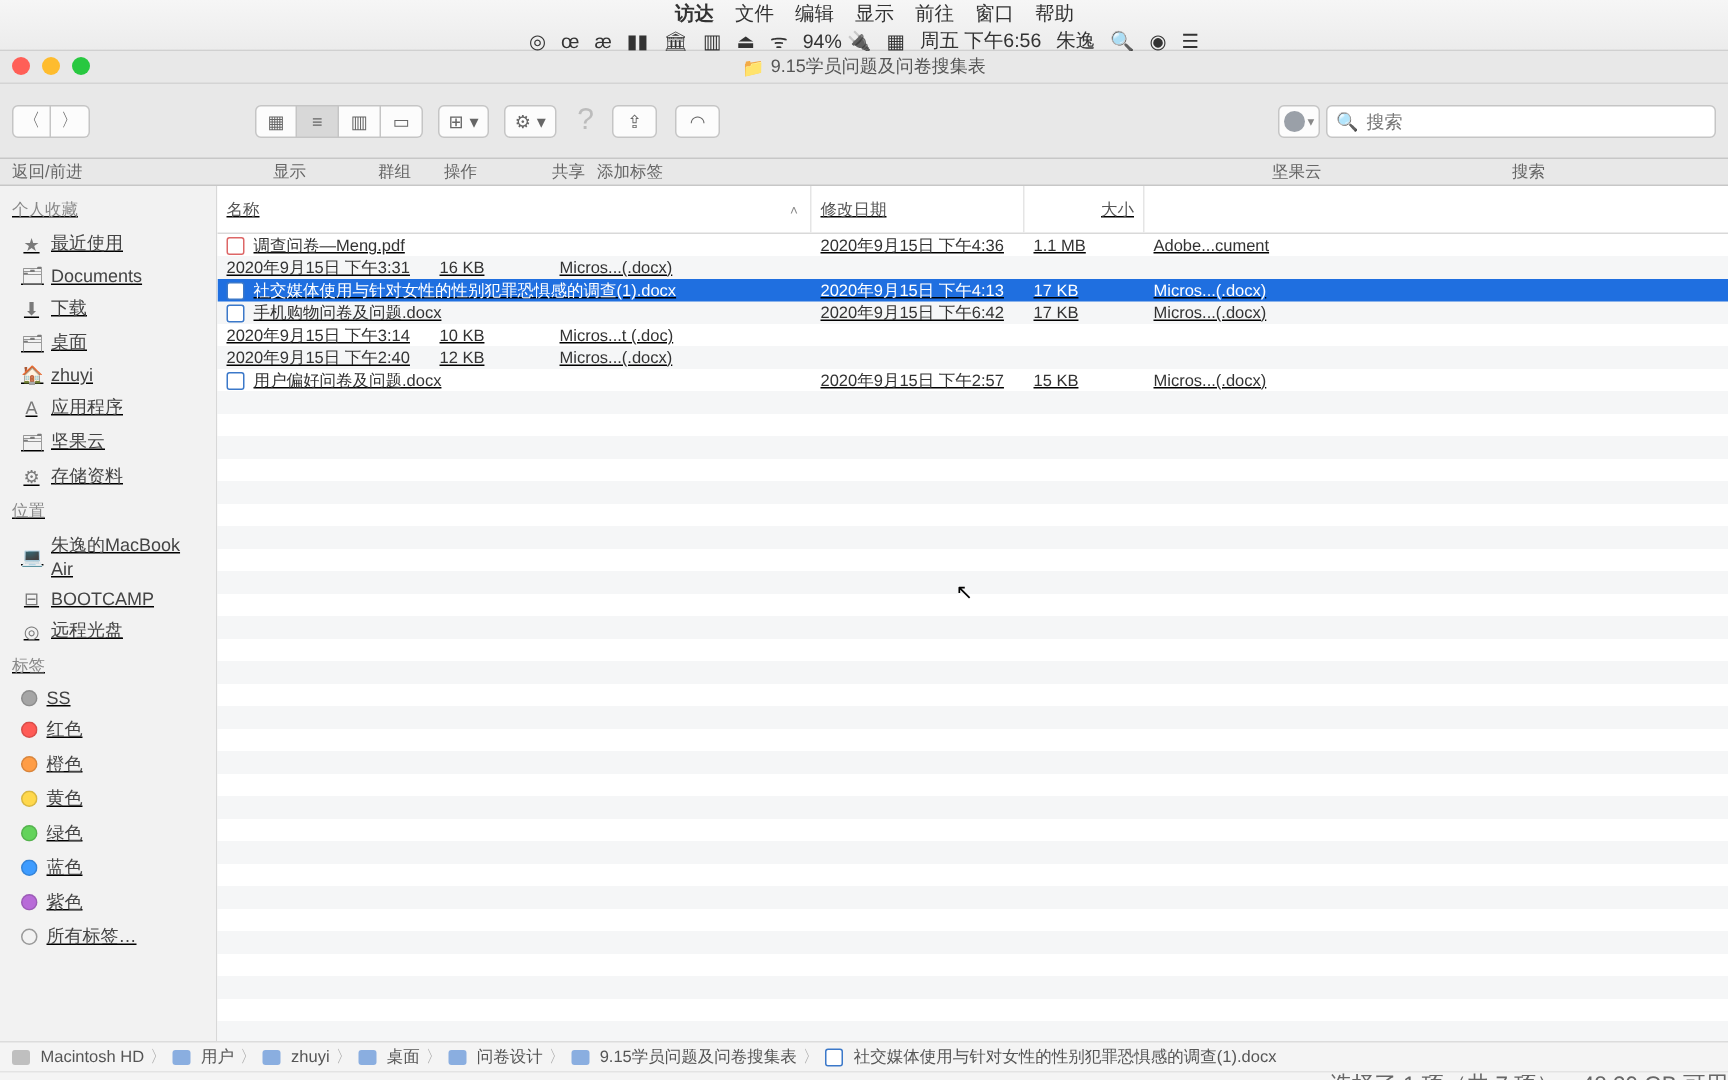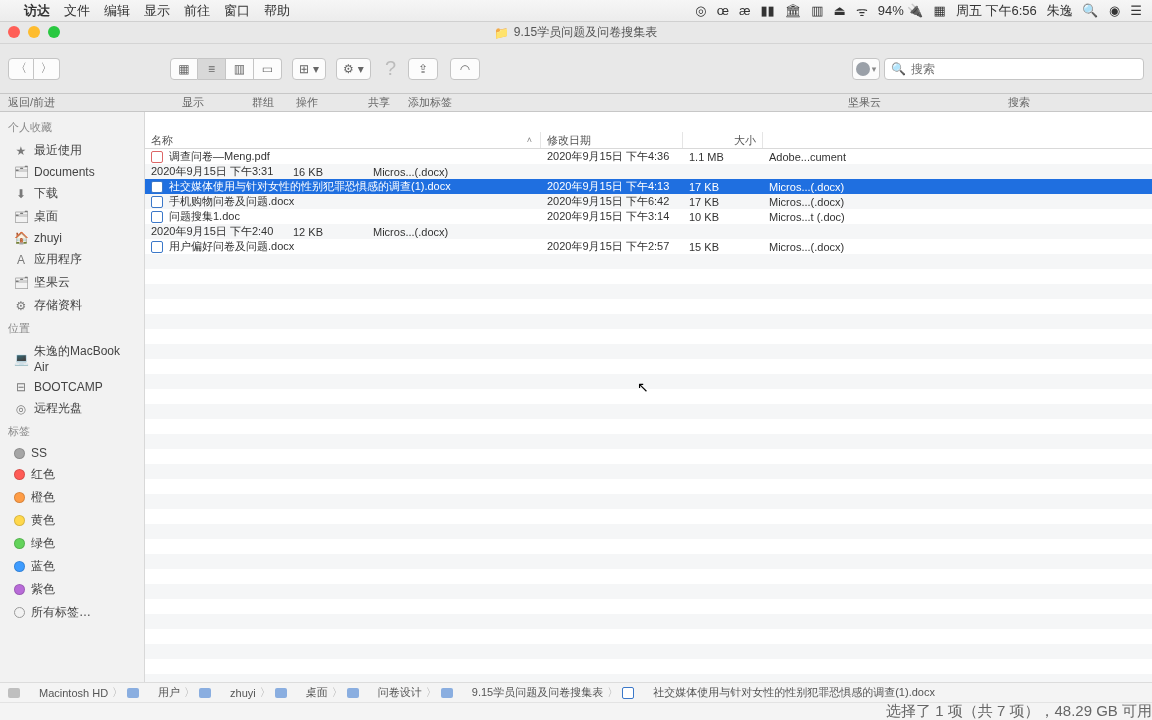--- a/index.html
+++ b/index.html
@@ -1,19 +1,19 @@
 <!DOCTYPE html>
 <html><head>
 <meta charset="utf-8">
 <style>
 * { margin: 0; padding: 0; box-sizing: border-box; font-family: -apple-system, "Helvetica Neue", sans-serif; }
 body { background: #fff; width: 1152px; height: 720px; overflow: hidden; font-size: 12px; }
 
 
-.menubar { height: 22px; background: linear-gradient(#f6f6f6,#ececec); border-bottom: 1px solid #d0d0d0; display: flex; align-items: center; padding: 0 10px; justify-content: space-between; }
+.menubar { height: 34px; background: linear-gradient(#f6f6f6,#ececec); border-bottom: 1px solid #d0d0d0; display: flex; align-items: center; padding: 0 10px; justify-content: space-between; flex-direction: column; }
 .menubar-left { display: flex; align-items: center; gap: 14px; font-size: 13px; color: #333; }
 .menubar-left .apple { font-size: 14px; }
 .menubar-left .app { font-weight: 600; }
 .menubar-right { display: flex; align-items: center; gap: 10px; font-size: 13px; color: #333; }
 .menubar-right span { display: inline-flex; align-items: center; }
 
 
 .titlebar { height: 22px; background: #e8e8e8; border-bottom: 1px solid #d4d4d4; display: flex; align-items: center; justify-content: center; position: relative; font-size: 12px; color: #555; }
 .traffic { position: absolute; left: 8px; top: 4px; display: flex; gap: 8px; }
 .tl { width: 12px; height: 12px; border-radius: 50%; }
@@ -35,50 +35,50 @@
 .cloudbtn { position:absolute; right:272px; width:28px;height:22px;border:1px solid #c5c5c5;border-radius:4px;background:#fcfcfc;display:flex;align-items:center;justify-content:center;}
 .cloudbtn .dot{width:14px;height:14px;border-radius:50%;background:#9aa0a8;}
 .searchbox { position:absolute; right:8px; width:260px; height:22px; border:1px solid #c5c5c5; border-radius:4px; background:#fff; display:flex; align-items:center; padding:0 6px; color:#999; gap:5px;}
 .searchbox input{ border:none; outline:none; flex:1; font-size:12px; }
 
 
 .toollabels { height: 18px; background:#e8e8e8; border-bottom:1px solid #c7c7c7; position:relative; font-size:11px; color:#666; }
 .toollabels span { position:absolute; top:1px; }
 
 
-.main { display:flex; height: calc(720px - 22px - 22px - 50px - 18px - 20px - 18px); }
+.main { display:flex; height: calc(720px - 22px - 22px - 50px - 18px - 20px - 18px); text-decoration: underline; }
 
 
 .sidebar { width:145px; background:#f2f2f2; border-right:1px solid #d8d8d8; padding:4px 0; overflow:hidden;}
 .sidebar .sec { font-size:11px; color:#888; padding:4px 8px; }
 .sidebar .item { display:flex; align-items:center; gap:6px; padding:3px 8px 3px 14px; font-size:12px; color:#444; }
 .sidebar .item .si { width:14px; text-align:center; color:#7a7a7a; }
 .tagdot{width:11px;height:11px;border-radius:50%;border:1px solid rgba(0,0,0,0.15);}
 
 
 .filepane { flex:1; background:#fff; display:flex; flex-direction:column; position:relative;}
-.cols { height:17px; background:#fff; border-bottom:1px solid #d9d9d9; display:flex; font-size:11px; color:#555; align-items:center;margin-top:20px;}
+.cols { height:32px; background:#fff; border-bottom:1px solid #d9d9d9; display:flex; font-size:11px; color:#555; align-items:center;}
 .cols .c { padding:0 6px; border-right:1px solid #e5e5e5; height:100%; display:flex; align-items:center;}
 .c-name{flex:0 0 396px; position:relative;} .c-date{flex:0 0 142px;} .c-size{flex:0 0 80px; justify-content:flex-end; padding-right:18px;} .c-kind{flex:1;}
 .c-name .sortarr{ position:absolute; right:8px; color:#888; font-size:9px;}
 
 .rows { flex:1; overflow:auto; background: repeating-linear-gradient(#fff 0 15px, #f5f6f7 15px 30px); position:relative;}
 .row { height:15px; display:flex; align-items:center; font-size:11px; color:#333; }
 .row.sel { background:#1f6fe0; color:#fff; }
 .row .rc { padding:0 6px; }
 .rc-name{flex:0 0 396px; display:flex; align-items:center; gap:6px; padding-left:18px;} 
 .rc-date{flex:0 0 142px;} .rc-size{flex:0 0 80px; padding-right:18px;} .rc-kind{flex:1;}
 .fi{width:12px;height:12px;display:inline-block;border:1px solid #c7c7c7;background:#fff;border-radius:2px;}
 .fi.pdf{border-color:#d66;} .fi.doc{border-color:#3b78c9;}
 
 .cursor { position:absolute; left:492px; top:230px; font-size:14px; color:#000; pointer-events:none;}
 
 
 .pathbar { height:20px; background:#f4f4f4; border-top:1px solid #dcdcdc; display:flex; align-items:center; font-size:11px; color:#555; padding:0 8px; gap:4px;}
-.pathbar .pi{display:flex;align-items:center;gap:19px;}
+.pathbar .pi{display:flex;align-items:center;gap:7px;}
 .pathbar .sep{color:#aaa;}
 .pbicon{width:12px;height:10px;background:#8aaee0;border-radius:2px; display:inline-block;}
 .pbdisk{width:12px;height:10px;background:#bfbfbf;border-radius:2px;display:inline-block;}
 
 
 .statusbar { height:18px; background:#f4f4f4; border-top:1px solid #e3e3e3; display:flex; align-items:center; justify-content:flex-end; font-size:15px; color:#666;}
 </style>
 </head>
 <body>
 
@@ -156,21 +156,21 @@
     <span>🔍</span>
     <input placeholder="搜索" style="">
   </div>
 </div>
 <div class="toollabels">
   <span style="left:8px">返回/前进</span>
   <span style="left:182px">显示</span>
   <span style="left:252px">群组</span>
   <span style="left:296px">操作</span>
   <span style="left:368px">共享</span>
-  <span style="left:408px">添加标签</span>
+  <span style="left:398px">添加标签</span>
   <span style="left:848px">坚果云</span>
   <span style="left:1008px">搜索</span>
 </div>
 
 <div class="main">
   <div class="sidebar">
     <div class="sec">个人收藏</div>
     <div id="fav">
         <div class="item">
           <span class="si">★</span>
@@ -293,24 +293,20 @@
         <div class="row">
           <div class="rc rc-name">
             <span class="fi doc"></span>
             <span>手机购物问卷及问题.docx</span>
           </div>
           <div class="rc rc-date">2020年9月15日 下午6:42</div>
           <div class="rc rc-size">17 KB</div>
           <div class="rc rc-kind">Micros...(.docx)</div>
         </div>
         <div class="row">
-          <div class="rc rc-name">
-            <span class="fi doc"></span>
-            <span>问题搜集1.doc</span>
-          </div>
           <div class="rc rc-date">2020年9月15日 下午3:14</div>
           <div class="rc rc-size">10 KB</div>
           <div class="rc rc-kind">Micros...t (.doc)</div>
         </div>
         <div class="row">
           <div class="rc rc-date">2020年9月15日 下午2:40</div>
           <div class="rc rc-size">12 KB</div>
           <div class="rc rc-kind">Micros...(.docx)</div>
         </div>
         <div class="row">

